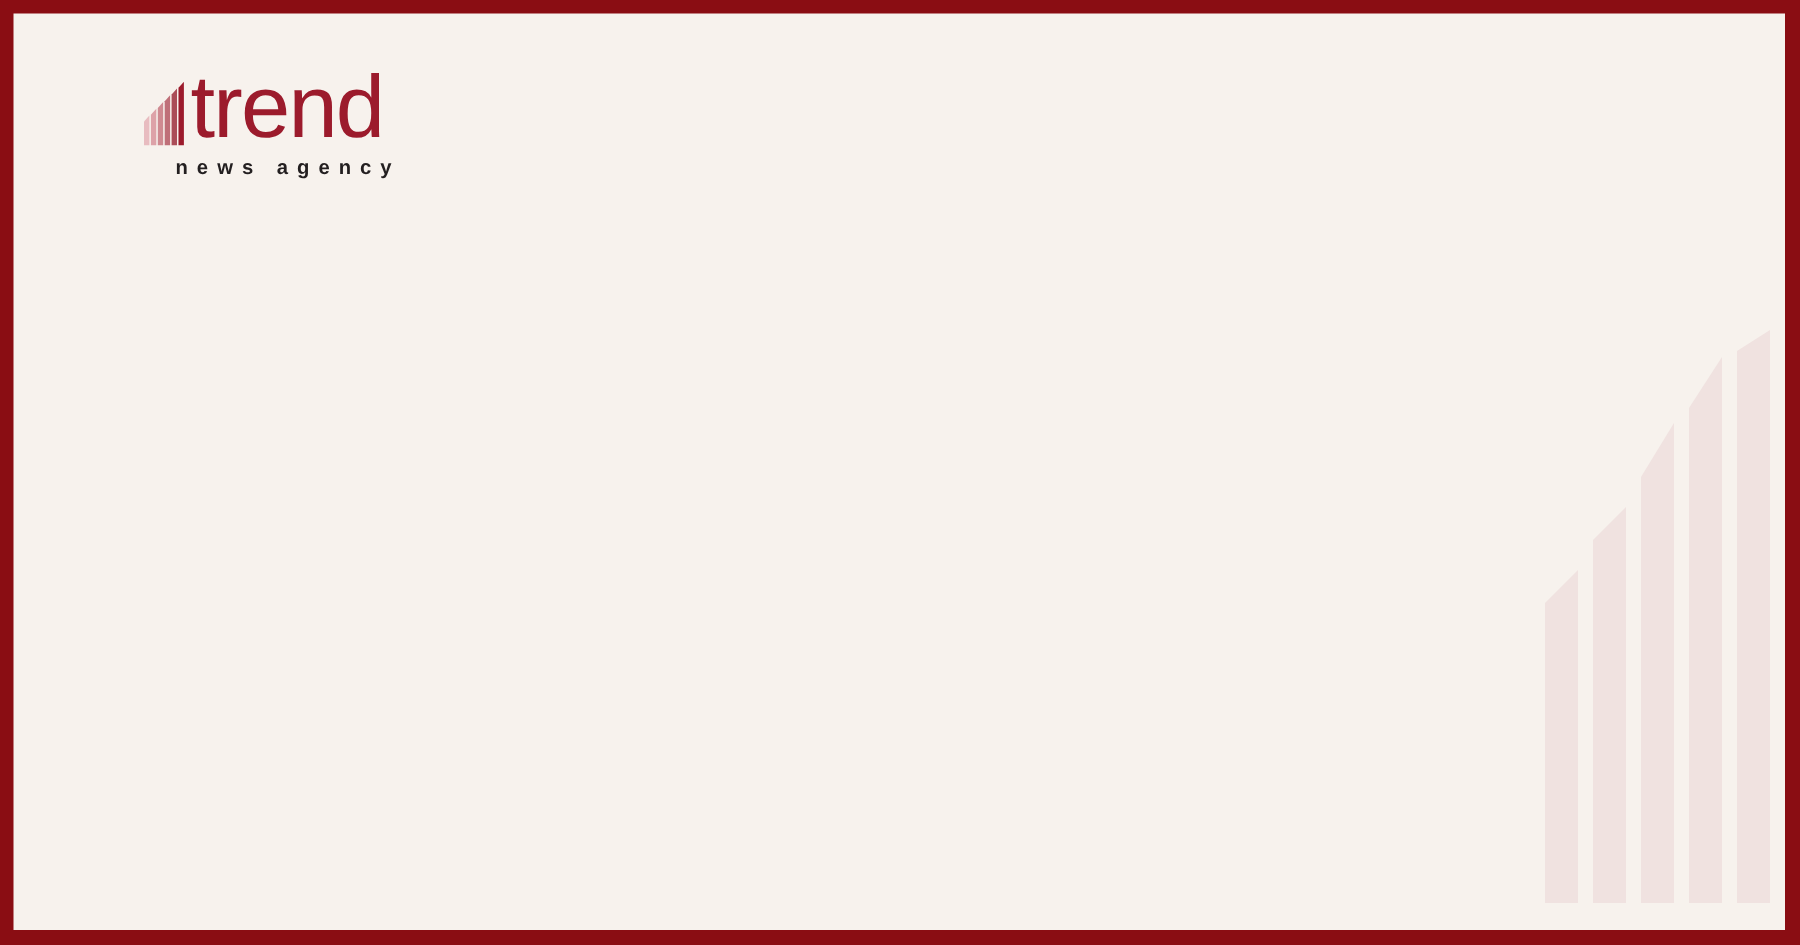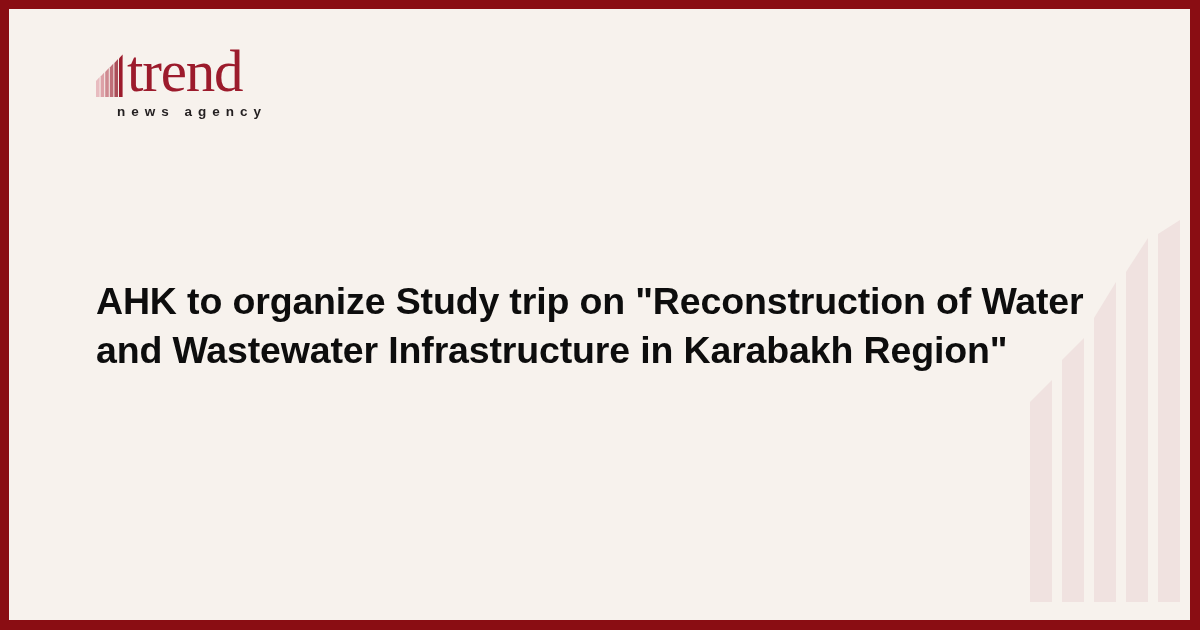--- a/index.html
+++ b/index.html
@@ -46,21 +46,21 @@
   .logo-row {
     display:flex;
     align-items:flex-end;
   }
   .logo-mark {
     display:block;
     width:30px; height:46px;
     margin-right:1px;
   }
   .logo-word {
-    font-family:Liberation Serif, serif;
+    font-family:Liberation Sans, sans-serif;
     font-size:59px;
     line-height:0.84;
     font-weight:400;
     color:#9c1b2c;
     letter-spacing:-1.2px;
   }
   .logo-sub {
     margin-top:7px;
     margin-left:21px;
     font-family:"Liberation Sans", sans-serif;
@@ -113,16 +113,15 @@
           <polygon fill="#cf8a91" points="9.2,21 12.8,17 12.8,46 9.2,46"></polygon>
           <polygon fill="#bf6f78" points="13.8,16.5 17.4,12.5 17.4,46 13.8,46"></polygon>
           <polygon fill="#ab4d58" points="18.4,12 22.0,8 22.0,46 18.4,46"></polygon>
           <polygon fill="#9c1b2c" points="23.0,7.5 26.6,3.5 26.6,46 23.0,46"></polygon>
         </svg>
         <span class="logo-word">trend</span>
       </div>
       <div class="logo-sub">news agency</div>
     </div>
 
-    <h1 class="headline">AHK to organize Study trip on "Reconstruction of Water and Wastewater Infrastructure in Karabakh Region"</h1>
 
   </div>
 </div>
 
 </body></html>

